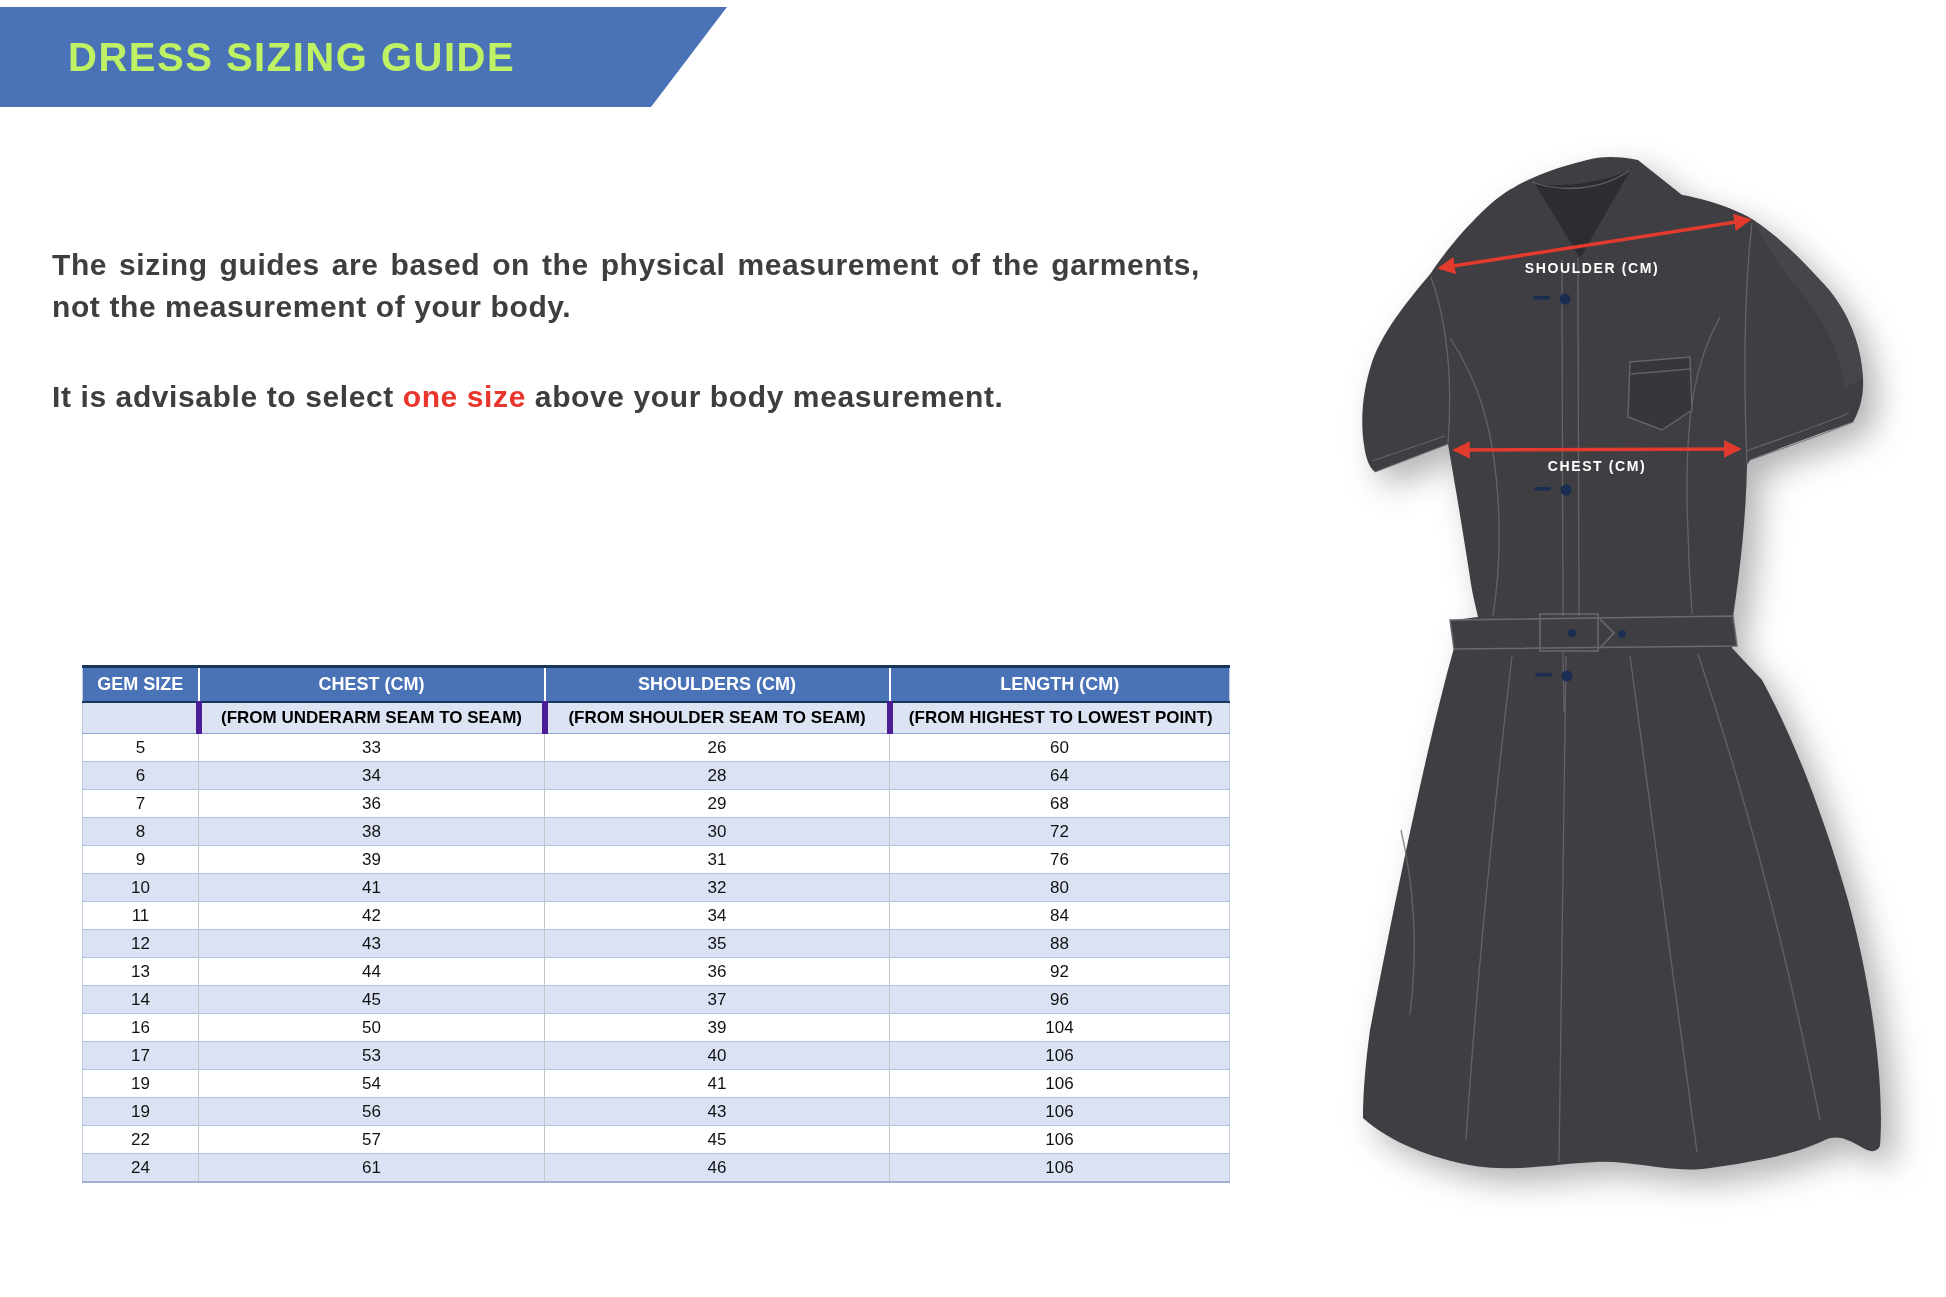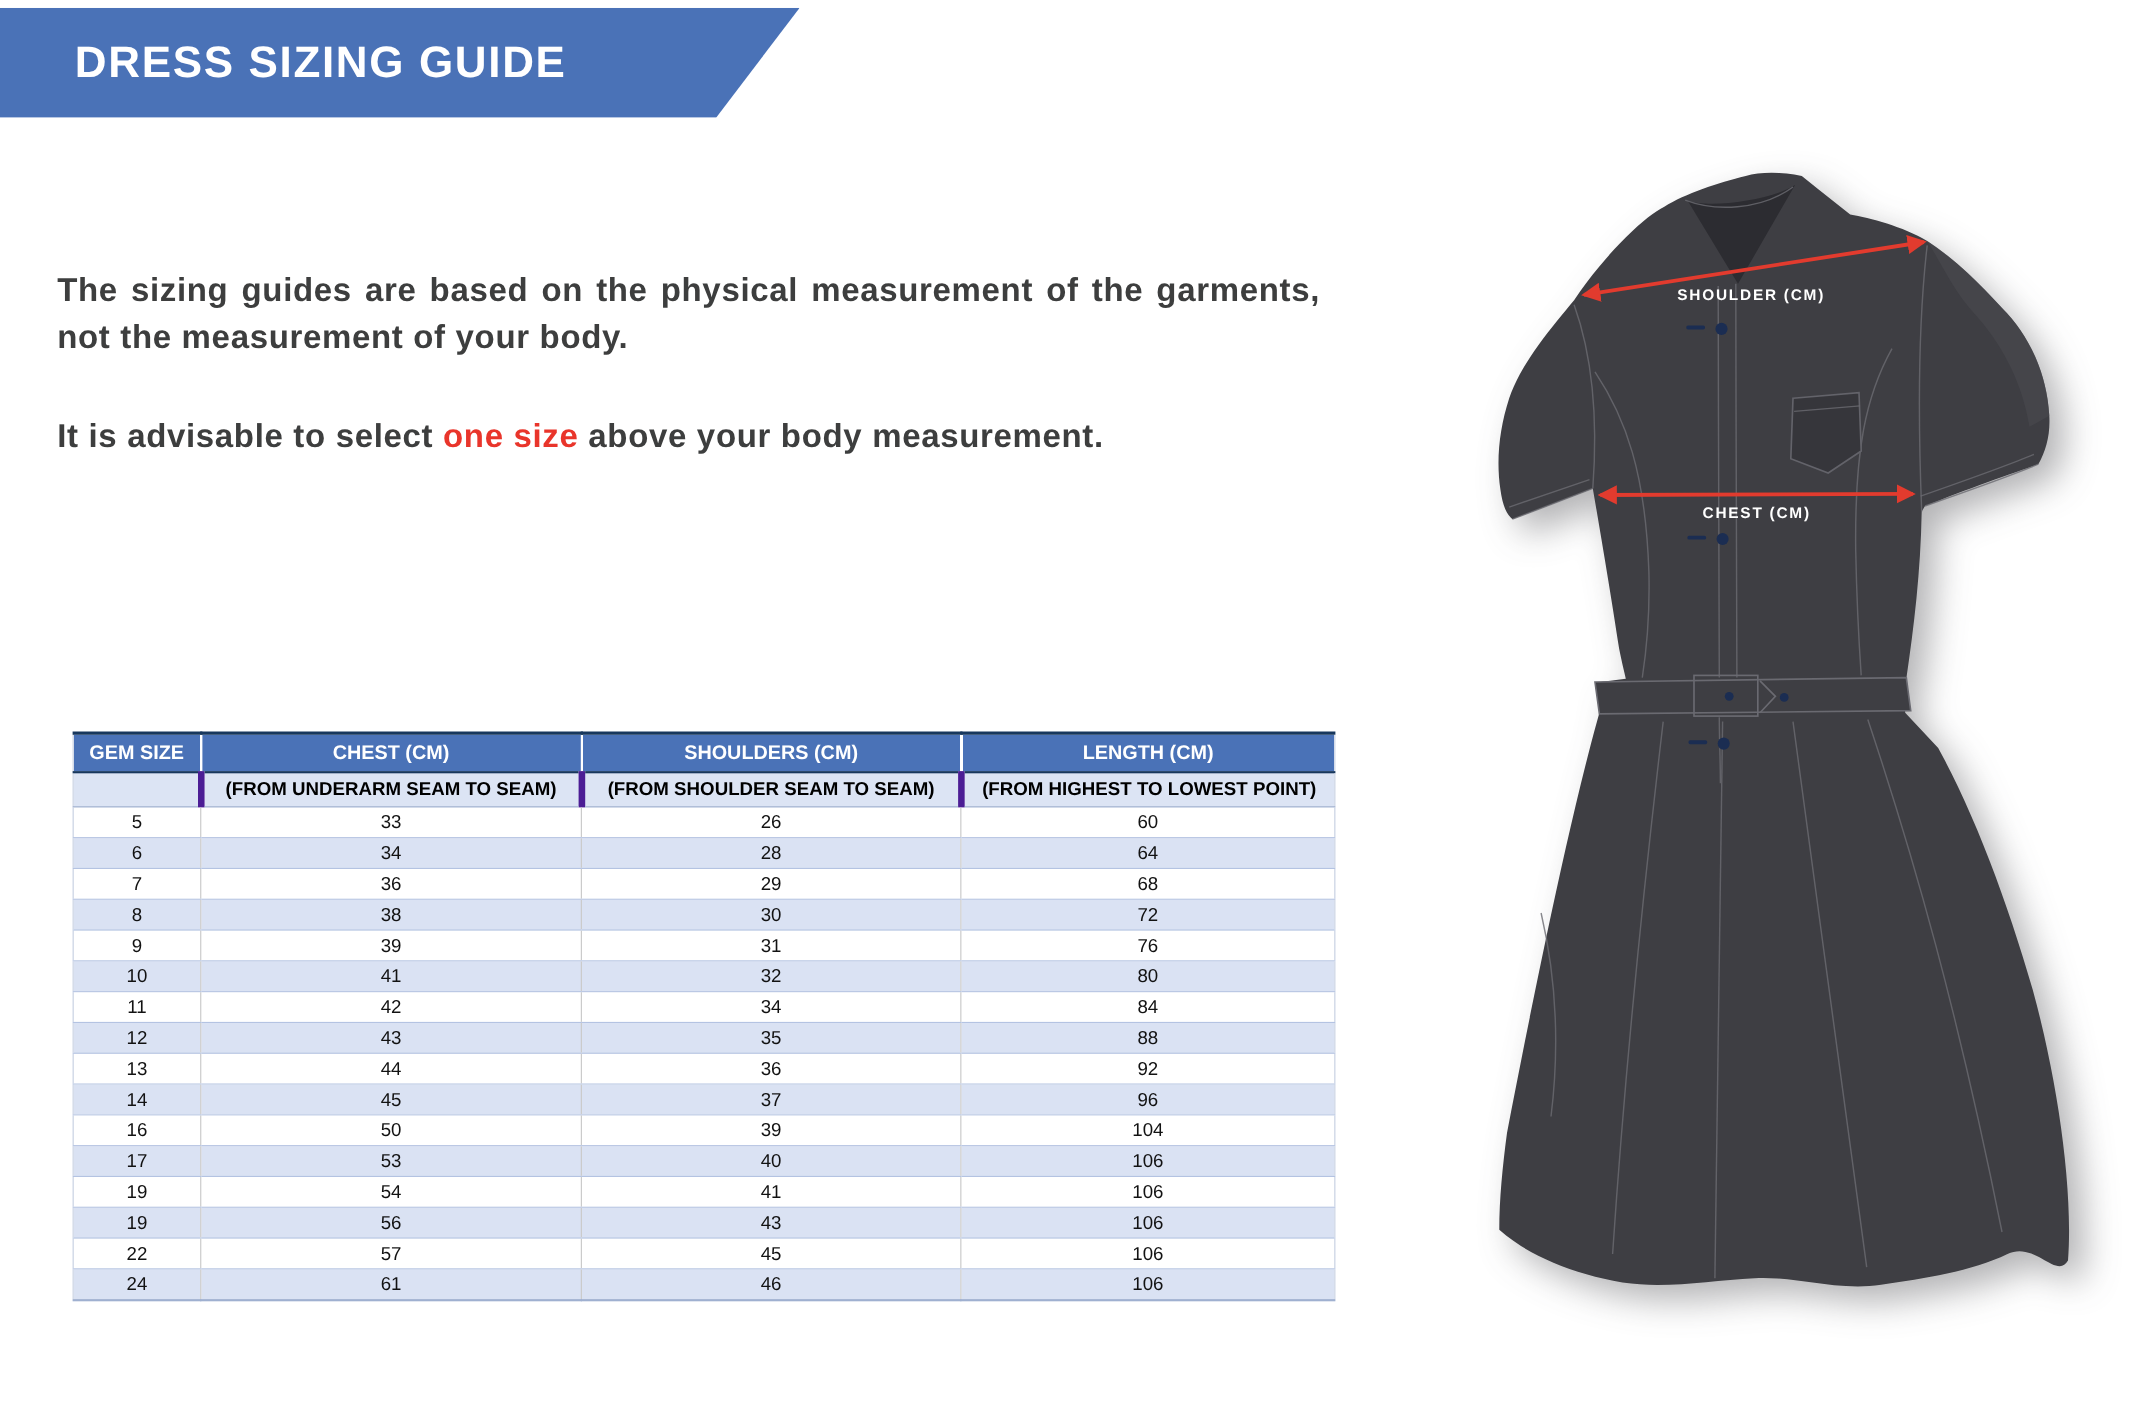--- a/index.html
+++ b/index.html
@@ -9,35 +9,35 @@
   }
 
   
   .banner{
     position:absolute;left:0;top:7px;width:727px;height:100px;
     background:#4a72b7;
     clip-path:polygon(0 0,100% 0,calc(100% - 76px) 100%,0 100%);
   }
   .banner-title{
     position:absolute;left:68px;top:0;height:100px;line-height:100px;
-    color:#ffffff;font-size:40px;font-weight:bold;letter-spacing:1.5px;
+    color:#bef264;font-size:40px;font-weight:bold;letter-spacing:1.5px;
     white-space:nowrap;
   }
 
   
   .intro{position:absolute;left:52px;top:244px;width:1148px;color:#3d3e3e;}
   .intro p{
     margin:0;font-size:30px;font-weight:600;line-height:42px;letter-spacing:0.6px;
   }
   .intro .p1{text-align:justify;margin-bottom:48px;}
   .intro .red{color:#e9352b;}
 
   
   .size-table{
-    position:absolute;left:66px;top:665px;width:1147px;
+    position:absolute;left:82px;top:665px;width:1147px;
     border-collapse:collapse;table-layout:fixed;
     border-top:3px solid #17375d;
     border-left:1px solid #c3cde0;border-right:1px solid #c3cde0;
     border-bottom:2px solid #9fb0d0;
     font-family:"Liberation Sans", sans-serif;
   }
   .size-table col.c1{width:116px;}
   .size-table col.c2{width:346px;}
   .size-table col.c3{width:345px;}
   .size-table col.c4{width:340px;}

